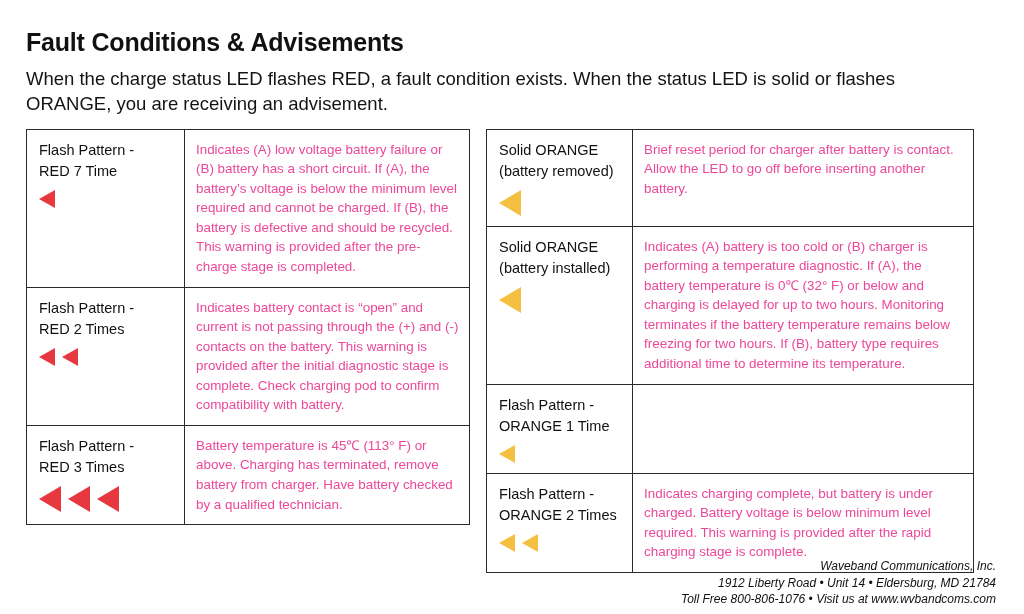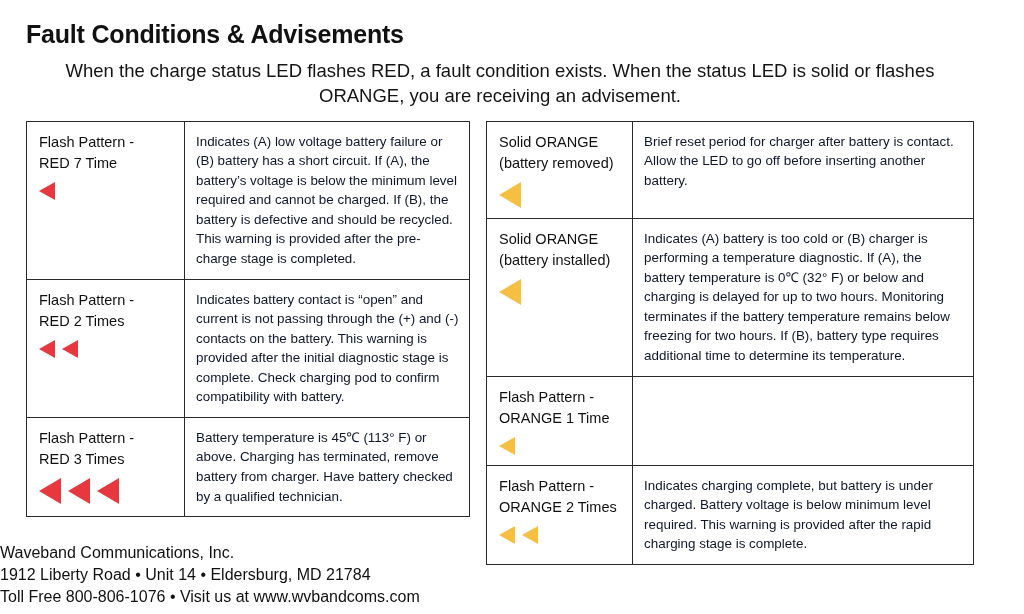--- a/index.html
+++ b/index.html
@@ -12,36 +12,35 @@
     background: #ffffff;
     font-family: "Liberation Sans", sans-serif;
     color: #1a1a1a;
     overflow: hidden;
   }
   .page {
     position: relative;
     width: 996px;
     height: 614px;
     box-sizing: border-box;
-    padding: 16px 22px 0 26px;
+    padding: 24px 22px 0 26px;
   }
   .title {
     font-size: 25px;
     font-weight: bold;
     letter-spacing: -0.2px;
     margin: 4px 0 10px 0;
     color: #111;
   }
   .intro {
     font-size: 18.5px;
     line-height: 1.34;
     margin: 0 0 12px 0;
     color: #141414;
     max-width: 975px;
-    text-align: center;
   }
   .columns {
     display: flex;
     gap: 16px;
     align-items: flex-start;
   }
   .col {
     border: 1px solid #2a2a2a;
     box-sizing: border-box;
   }
@@ -60,21 +59,21 @@
     line-height: 1.45;
     color: #111;
   }
   .col-left .cell-label { width: 158px; }
   .col-right .cell-label { width: 146px; }
   .cell-desc {
     box-sizing: border-box;
     padding: 10px 10px 10px 11px;
     font-size: 13.4px;
     line-height: 1.46;
-    color: #0f172a;
+    color: #ec4899;
     flex: 1;
   }
   .leds {
     margin-top: 8px;
     display: flex;
     gap: 7px;
     align-items: center;
   }
   .led {
     width: 0;
@@ -90,24 +89,25 @@
   .led.big {
     border-top-width: 13px;
     border-bottom-width: 13px;
     border-right-width: 22px;
   }
   .footer {
     position: absolute;
     left: 0;
     right: 0;
     bottom: 6px;
-    text-align: left;
-    font-size: 16px;
+    text-align: right;
+    font-size: 12px;
     line-height: 1.38;
     color: #111;
+    font-style: italic;
   }
   .footer div { white-space: nowrap; }
 </style>
 </head>
 <body>
 
 <div class="page">
 
   <div class="title">Fault Conditions &amp; Advisements</div>
   <p class="intro">When the charge status LED flashes RED, a fault condition exists. When the status LED is solid or flashes ORANGE, you are receiving an advisement.</p>

